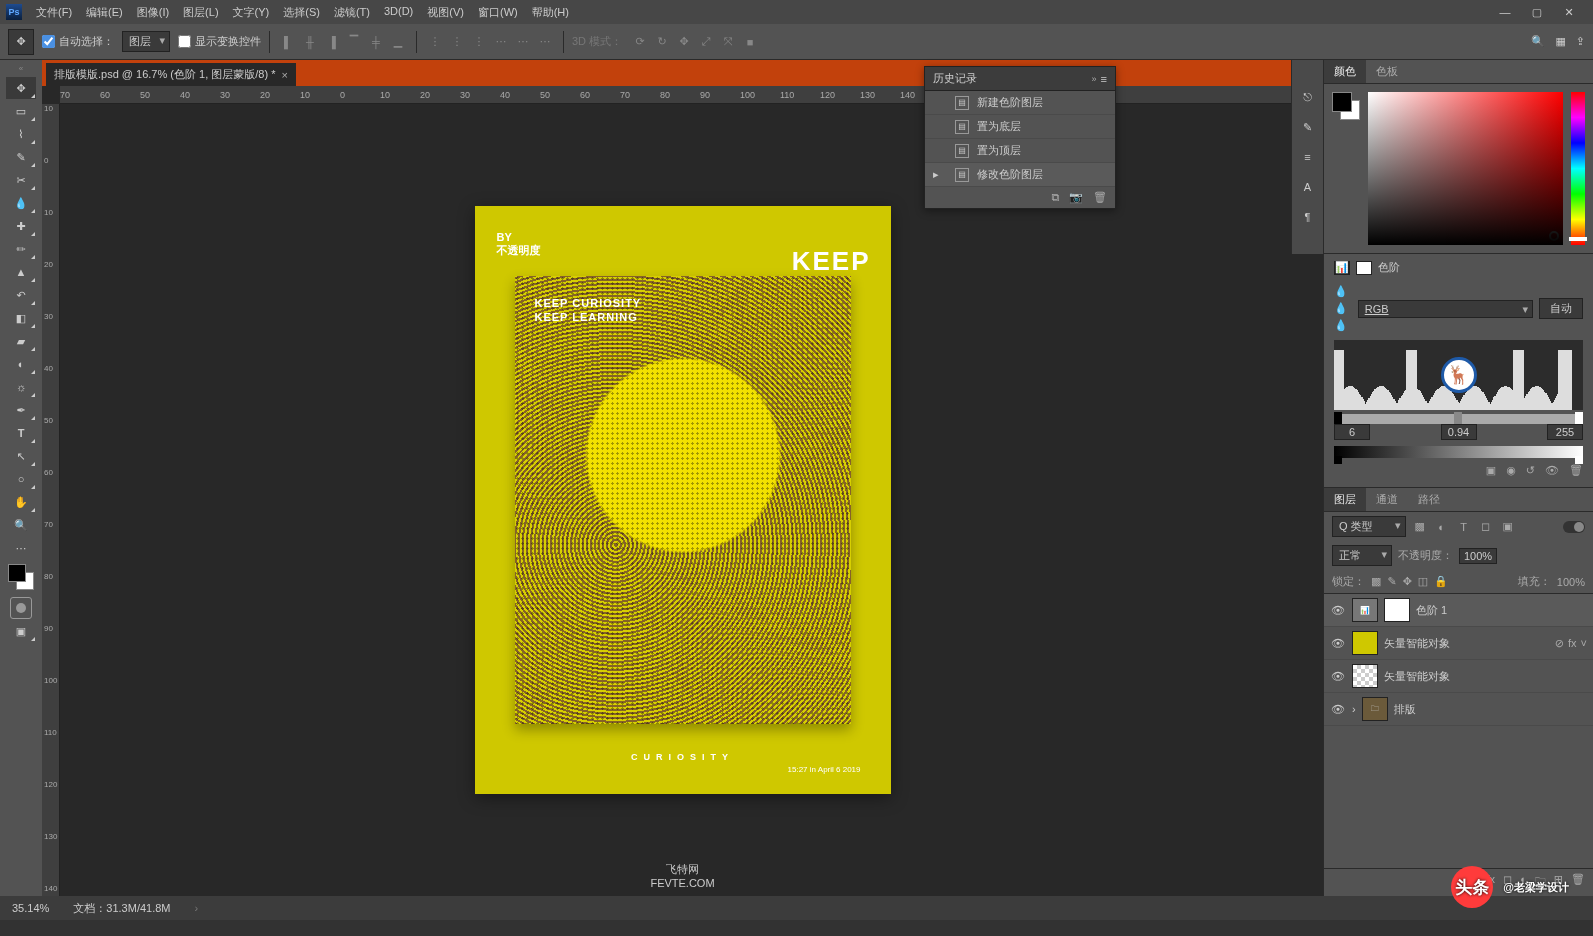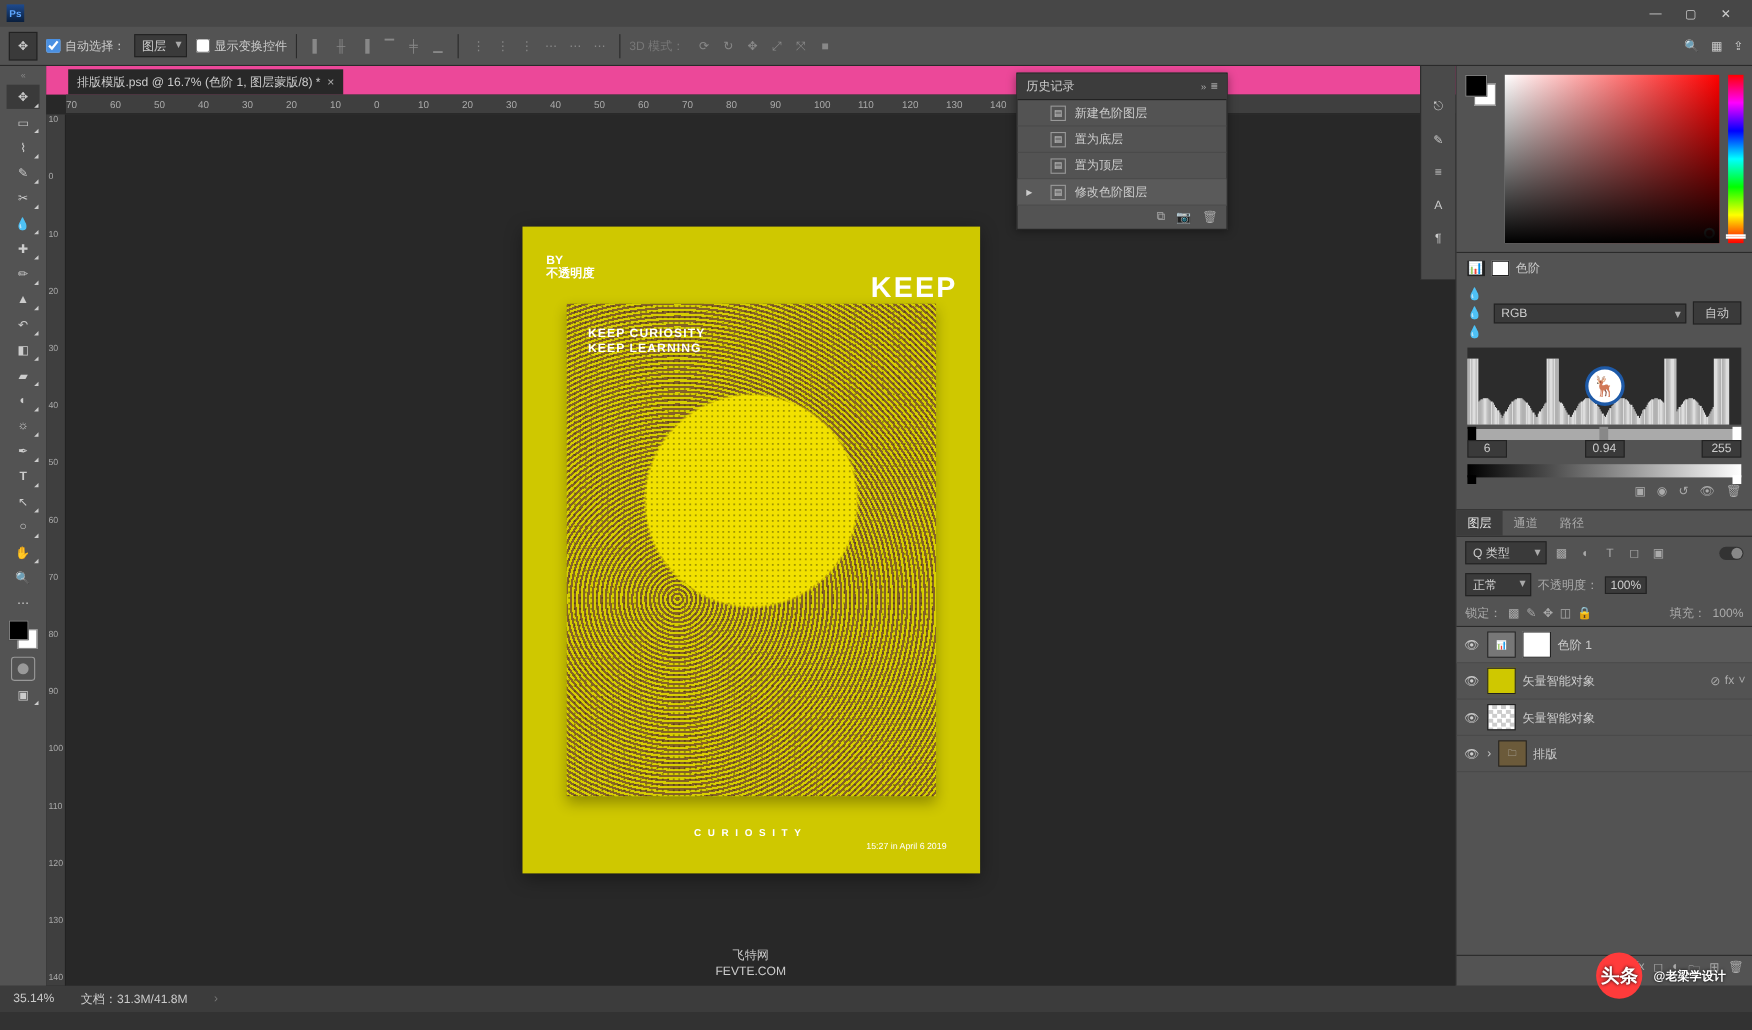--- a/index.html
+++ b/index.html
@@ -28,21 +28,21 @@
 .tool { width:30px; height:22px; display:flex; align-items:center; justify-content:center; position:relative; cursor:pointer; }
 .tool.active { background:#3a3a3a; }
 .tool .tri { position:absolute; right:1px; bottom:1px; width:0; height:0; border-left:4px solid transparent; border-bottom:4px solid #ccc; }
 .swatch-tool { width:26px; height:26px; position:relative; margin:4px 0; }
 .swatch-tool .fg { width:18px; height:18px; background:#000; border:1px solid #888; position:absolute; top:0; left:0; }
 .swatch-tool .bg { width:18px; height:18px; background:#fff; border:1px solid #888; position:absolute; bottom:0; right:0; }
 .mask-btn { width:22px; height:22px; border:1px solid #999; border-radius:3px; display:flex; align-items:center; justify-content:center; margin-top:2px; }
 .mask-btn .dot { width:10px; height:10px; background:#999; border-radius:50%; }
 
 .center-col { flex:1; display:flex; flex-direction:column; background:#282828; position:relative; }
-.tabbar { height:26px; background:#ec4899; display:flex; align-items:flex-end; padding-left:20px; }
+.tabbar { height:26px; background:#c2410c; display:flex; align-items:flex-end; padding-left:4px; }
 .doc-tab { background:#282828; padding:4px 8px; display:flex; align-items:center; gap:6px; font-size:11px; }
 .doc-tab .close { color:#aaa; }
 .ruler-h { height:18px; background:#3f3f3f; position:relative; overflow:hidden; margin-left:18px; border-bottom:1px solid #222; }
 .ruler-tick { position:absolute; top:4px; font-size:9px; color:#aaa; }
 .ruler-v { width:18px; background:#3f3f3f; position:absolute; left:0; top:44px; bottom:0; border-right:1px solid #222; overflow:hidden; }
 .ruler-v .ruler-tick { left:2px; width:14px; font-size:8px; line-height:9px; word-break:break-all; }
 .canvas-wrap { flex:1; display:flex; align-items:center; justify-content:center; position:relative;text-decoration:underline; }
 .artboard { width:416px; height:588px; background:#cfc800; position:relative; box-shadow:0 4px 16px rgba(0,0,0,.4); }
 .poster-frame { position:absolute; left:40px; top:70px; right:40px; bottom:70px; background:#b5b000; box-shadow:0 6px 12px rgba(0,0,0,.3); overflow:hidden; }
 .poster-img { width:100%; height:100%; background:
@@ -132,20 +132,33 @@
 .statusbar { height:24px; background:#3c3c3c; display:flex; align-items:center; padding:0 12px; gap:24px; }
 .statusbar .sep { color:#777; }
 .watermark { position:absolute; right:24px; bottom:28px; color:#fff; font-size:30px; font-weight:bold; text-shadow:0 0 3px #000; display:flex; align-items:center; gap:10px; z-index:30; }
 .watermark .dot-w { width:42px; height:42px; border-radius:50%; background:#ff3b3b; color:#fff; display:flex; align-items:center; justify-content:center; font-size:17px; font-weight:bold; }
 </style>
 </head>
 <body>
 
 <div class="titlebar">
   <div class="ps-icon">Ps</div>
+  <div class="menubar">
+    <span>文件(F)</span>
+    <span>编辑(E)</span>
+    <span>图像(I)</span>
+    <span>图层(L)</span>
+    <span>文字(Y)</span>
+    <span>选择(S)</span>
+    <span>滤镜(T)</span>
+    <span>3D(D)</span>
+    <span>视图(V)</span>
+    <span>窗口(W)</span>
+    <span>帮助(H)</span>
+  </div>
   <div class="win-controls">
     <span>—</span>
     <span>▢</span>
     <span>✕</span>
   </div>
 </div>
 
 <div class="options-bar">
   <div class="opt-icon">✥</div>
   <div class="opt-chk">
@@ -290,20 +303,24 @@
         </div>
         <div class="poster-sub"><span>KEEP CURIOSITY</span><br><span>KEEP LEARNING</span></div>
         <div class="poster-foot">CURIOSITY</div>
         <div class="poster-date">15:27 in April 6 2019</div>
       </div>
       <div class="canvas-label"><span>飞特网</span><br><span>FEVTE.COM</span></div>
     </div>
   </div>
 
   <div class="right-col">
+    <div class="panel-tabs">
+      <div class="panel-tab active">颜色</div>
+      <div class="panel-tab">色板</div>
+    </div>
     <div class="color-panel">
       <div class="color-swatch">
           <div class="bg"></div>
           <div class="fg"></div>
         </div>
       <div class="color-field">
           <div class="color-indicator"></div>
         </div>
       <div class="hue-strip">
           <div class="hue-slider-thumb"></div>
@@ -315,21 +332,21 @@
         <div class="ico">📊</div>
         <div class="ico" style="background:#fff;border:1px solid #222;"></div>
         <span>色阶</span>
       </div>
       <div class="props-row">
         <div style="display:flex;flex-direction:column;gap:4px;margin-right:4px;">
           <span>💧</span>
           <span>💧</span>
           <span>💧</span>
         </div>
-        <div class="props-select" style="flex:1;">RGB</div>
+        <div class="props-select" style="flex:1;text-decoration:underline;">RGB</div>
         <div class="auto-btn">自动</div>
       </div>
       <div class="hist" id="histogram">
         <div class="badge">🦌</div>
       <div class="bar" style="height: 60px;"></div>
           <div class="bar" style="height: 60px;"></div>
           <div class="bar" style="height: 60px;"></div>
           <div class="bar" style="height: 60px;"></div>
           <div class="bar" style="height: 60px;"></div>
           <div class="bar" style="height: 60px;"></div>

